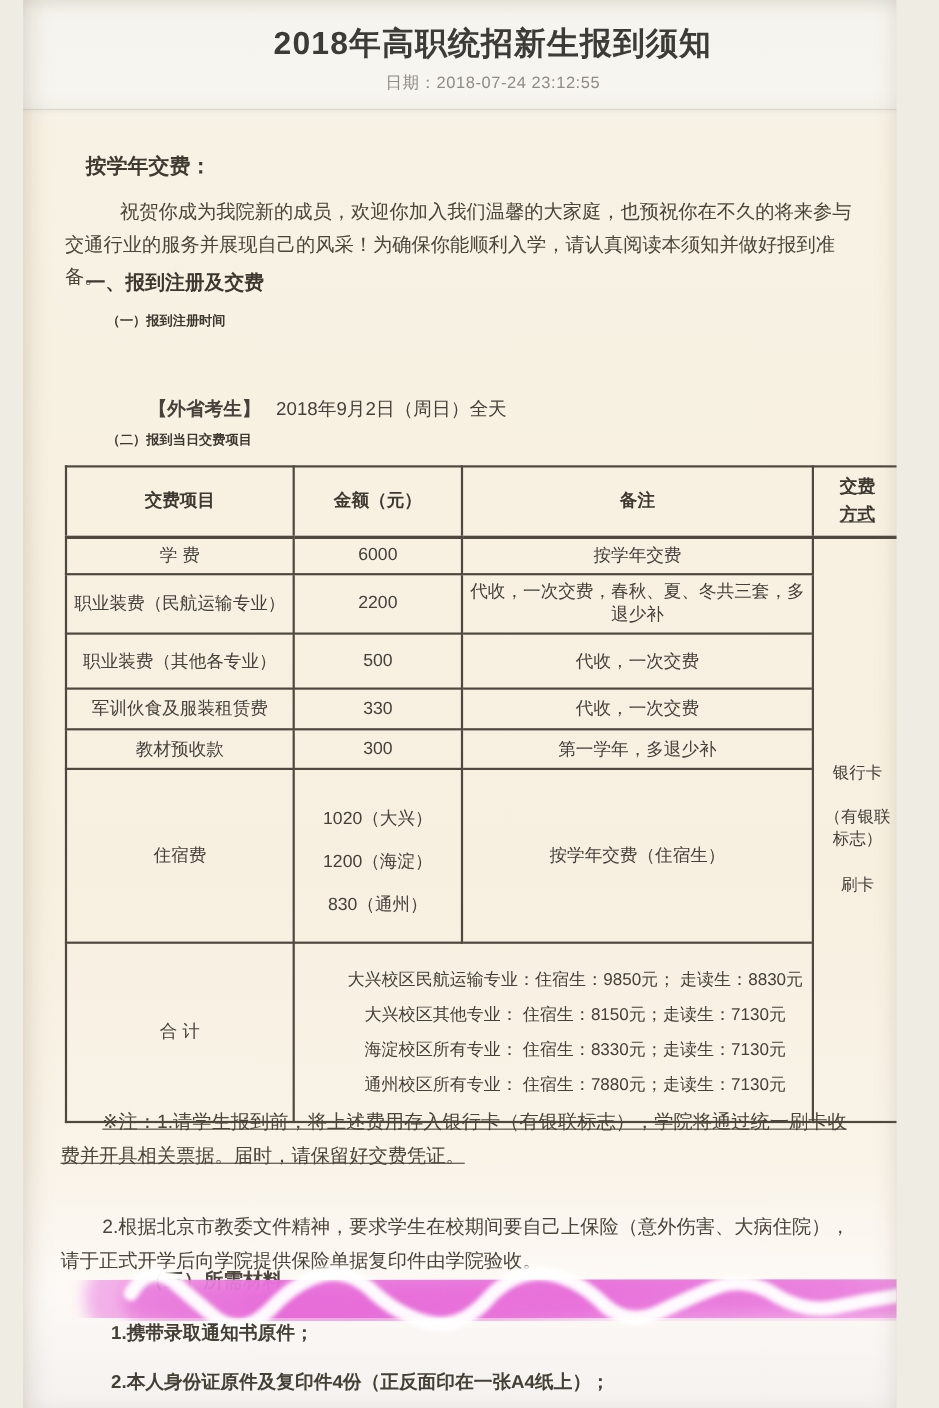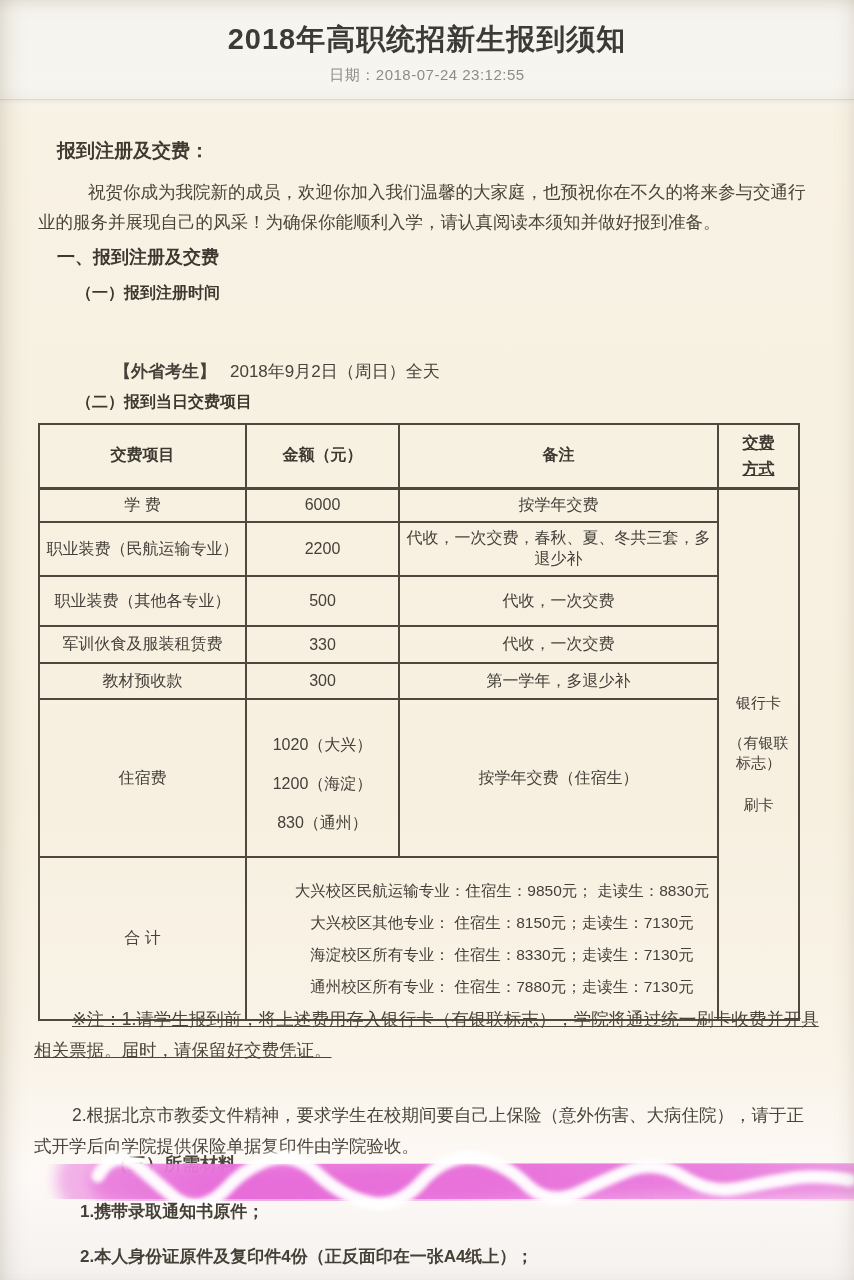--- a/index.html
+++ b/index.html
@@ -1,38 +1,39 @@
 <!DOCTYPE html>
 <html><head>
 <meta charset="utf-8">
 <style>
   * { margin:0; padding:0; box-sizing:border-box; }
   html,body { width:854px; background:#efece4; }
   body { font-family:"Liberation Sans","DejaVu Sans",sans-serif; color:#47423a; }
   .doc {
-    position:relative; width:854px; height:1280px; overflow:hidden;
+    position:relative; width:794px; height:1280px; overflow:hidden;
     background:linear-gradient(180deg,#f7f5f0 0%,#f7f3ea 7.5%,#f8f2e4 9%,#f7f0e0 62%,#f9f3e8 82%,#fdf9f6 92%,#f4f1ef 100%);
+    margin-left:21px;
   }
   
   .hdr {
     position:absolute; top:0; left:0; width:854px; height:100px;
     background:linear-gradient(180deg,#f6f4ef 0%,#f7f5f0 85%,#f3f0e9 100%);
     border-bottom:1px solid #ddd8ce;
     box-shadow:0 2px 4px rgba(120,110,90,.08);
   }
   .title { position:absolute; top:20px; width:100%; text-align:center;
     font-size:29px; font-weight:600; color:#3d3b37; letter-spacing:1px; }
   .date { position:absolute; top:66px; width:100%; text-align:center;
     font-size:15px; color:#8f8c85; letter-spacing:.5px; }
   
   .salutation { position:absolute; top:138px; left:57px; font-size:19px; font-weight:bold; color:#3f3a31; }
   .para { position:absolute; top:178px; left:38px; right:40px;
     font-size:17.5px; line-height:29.5px; color:#4a4439; text-indent:50px; }
   .h-lv1 { position:absolute; left:57px; font-size:18px; font-weight:bold; color:#3d382f; }
-  .h-lv2 { position:absolute; left:76px; font-size:16px; font-weight:bold; color:#3d382f; }
+  .h-lv2 { position:absolute; left:76px; font-size:12px; font-weight:bold; color:#3d382f; }
   .regline { position:absolute; left:114px; font-size:17px; color:#46413a; }
   .regline .tag { font-weight:600; margin-right:14px; }
   
   table.fee { position:absolute; top:423px; left:38px; width:760px;
     border-collapse:collapse; table-layout:fixed;
     font-size:16px; color:#45403a; }
   table.fee th, table.fee td { border:2px solid #4e483f; text-align:center; vertical-align:middle; font-weight:normal; }
   table.fee tr.thead th { height:64px; border-bottom:3px solid #4e483f; font-weight:600; color:#3e3930; }
   .r1 td { height:34px; } .r2 td { height:54px; } .r3 td { height:50px; }
   .r4 td { height:37px; } .r5 td { height:36px; }
@@ -64,21 +65,21 @@
 </head>
 <body>
 
 <div class="doc">
 
   <div class="hdr">
     <div class="title">2018年高职统招新生报到须知</div>
     <div class="date">日期：2018-07-24 23:12:55</div>
   </div>
 
-  <div class="salutation">报到注册及交费：</div>
+  <div class="salutation">按学年交费：</div>
   <div class="para">祝贺你成为我院新的成员，欢迎你加入我们温馨的大家庭，也预祝你在不久的将来参与交通行业的服务并展现自己的风采！为确保你能顺利入学，请认真阅读本须知并做好报到准备。</div>
 
   <div class="h-lv1" style="top:245px;">一、报到注册及交费</div>
   <div class="h-lv2" style="top:283px;">（一）报到注册时间</div>
 
   <div class="regline" style="top:360px;">
     <span class="tag">【外省考生】</span><span>2018年9月2日（周日）全天</span>
   </div>
 
   <div class="h-lv2" style="top:392px;">（二）报到当日交费项目</div>

